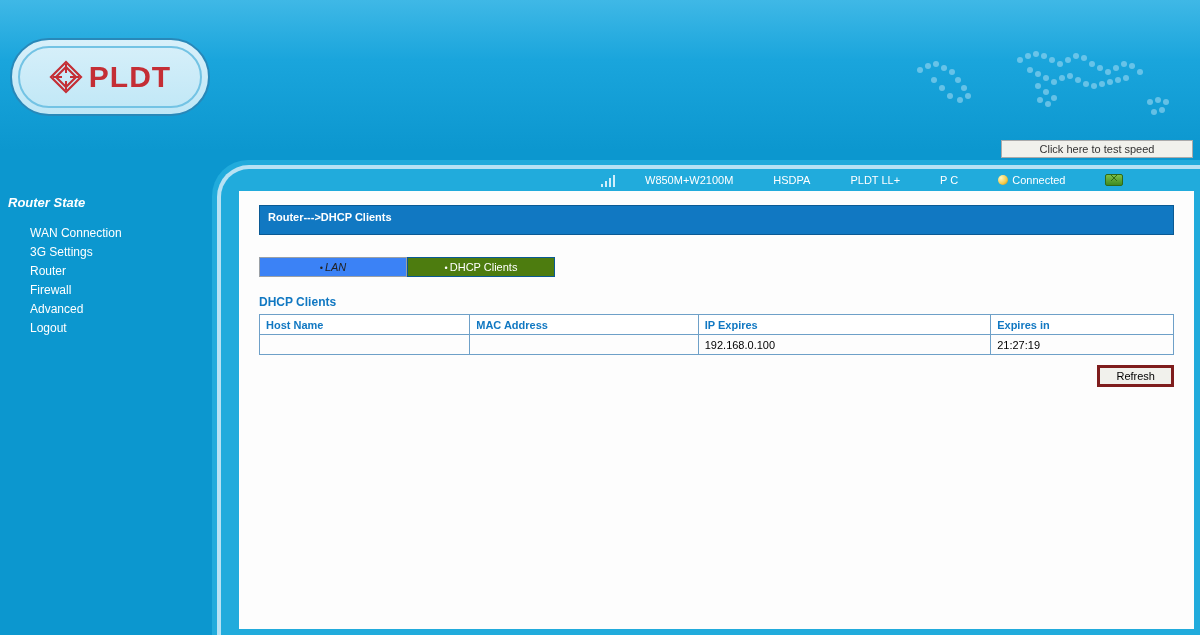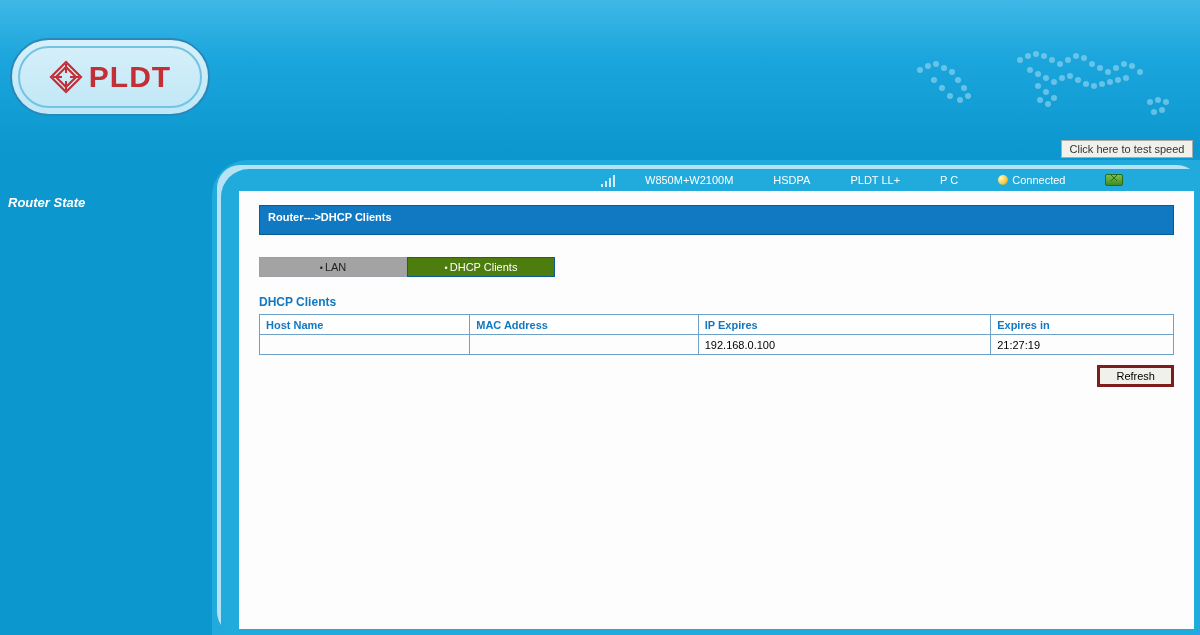--- a/index.html
+++ b/index.html
@@ -53,21 +53,21 @@
       right: 0px;
       width: 300px;
       height: 110px;
       opacity: 0.55;
       pointer-events: none;
     }
     .test-speed-btn {
       position: absolute;
       top: 140px;
       right: 7px;
-      width: 132px;
+      width: 192px;
       height: 18px;
       background: #f1f1ec;
       border: 1px solid #aaa;
       font-size: 11px;
       color: #333;
       text-align: center;
       line-height: 16px;
       cursor: pointer;
     }
     
@@ -99,21 +99,20 @@
       right: 0;
       bottom: 0;
       background: #21abdc;
       border-top-left-radius: 36px;
     }
     .main-mid {
       position: absolute;
       top: 5px; left: 5px; right: 0; bottom: 0;
       background: #b7e2f4;
       border-top-left-radius: 32px;
-      border-radius: 23px;
     }
     .main-inner {
       position: absolute;
       top: 4px; left: 4px; right: 0; bottom: 0;
       background: #21abdc;
       border-top-left-radius: 28px;
     }
     .status-bar {
       position: absolute;
       top: 0; left: 0; right: 0;
@@ -179,22 +178,23 @@
     .tab {
       width: 148px;
       height: 20px;
       border: 1px solid #9aa0a6;
       font-size: 11px;
       text-align: center;
       line-height: 18px;
       cursor: pointer;
     }
     .tab.inactive {
-      background: #a3a3a3;
+      background: #3b82f6;
       color: #222;
+      font-style: italic;
     }
     .tab.active {
       background: #4d7c0f;
       color: #fff;
       border-color: #0a5a94;
     }
     .bullet { font-size: 9px; margin-right: 2px; }
 
     .section-title {
       color: #1178c2;
@@ -311,20 +311,28 @@
         <circle cx="262" cy="80" r="3"></circle>
         <circle cx="254" cy="82" r="3"></circle>
     </g>
   </svg>
 
   <div class="test-speed-btn">Click here to test speed</div>
 </div>
 
 <div class="sidebar">
   <div class="sidebar-title">Router State</div>
+  <ul class="sidebar-items">
+    <li>WAN Connection</li>
+    <li>3G Settings</li>
+    <li>Router</li>
+    <li>Firewall</li>
+    <li>Advanced</li>
+    <li>Logout</li>
+  </ul>
 </div>
 
 <div class="main-outer">
   <div class="main-mid">
       <div class="main-inner">
 
     <div class="status-bar">
       <span class="status-item signal">
         <span class="signal-icon">
               <span></span>

